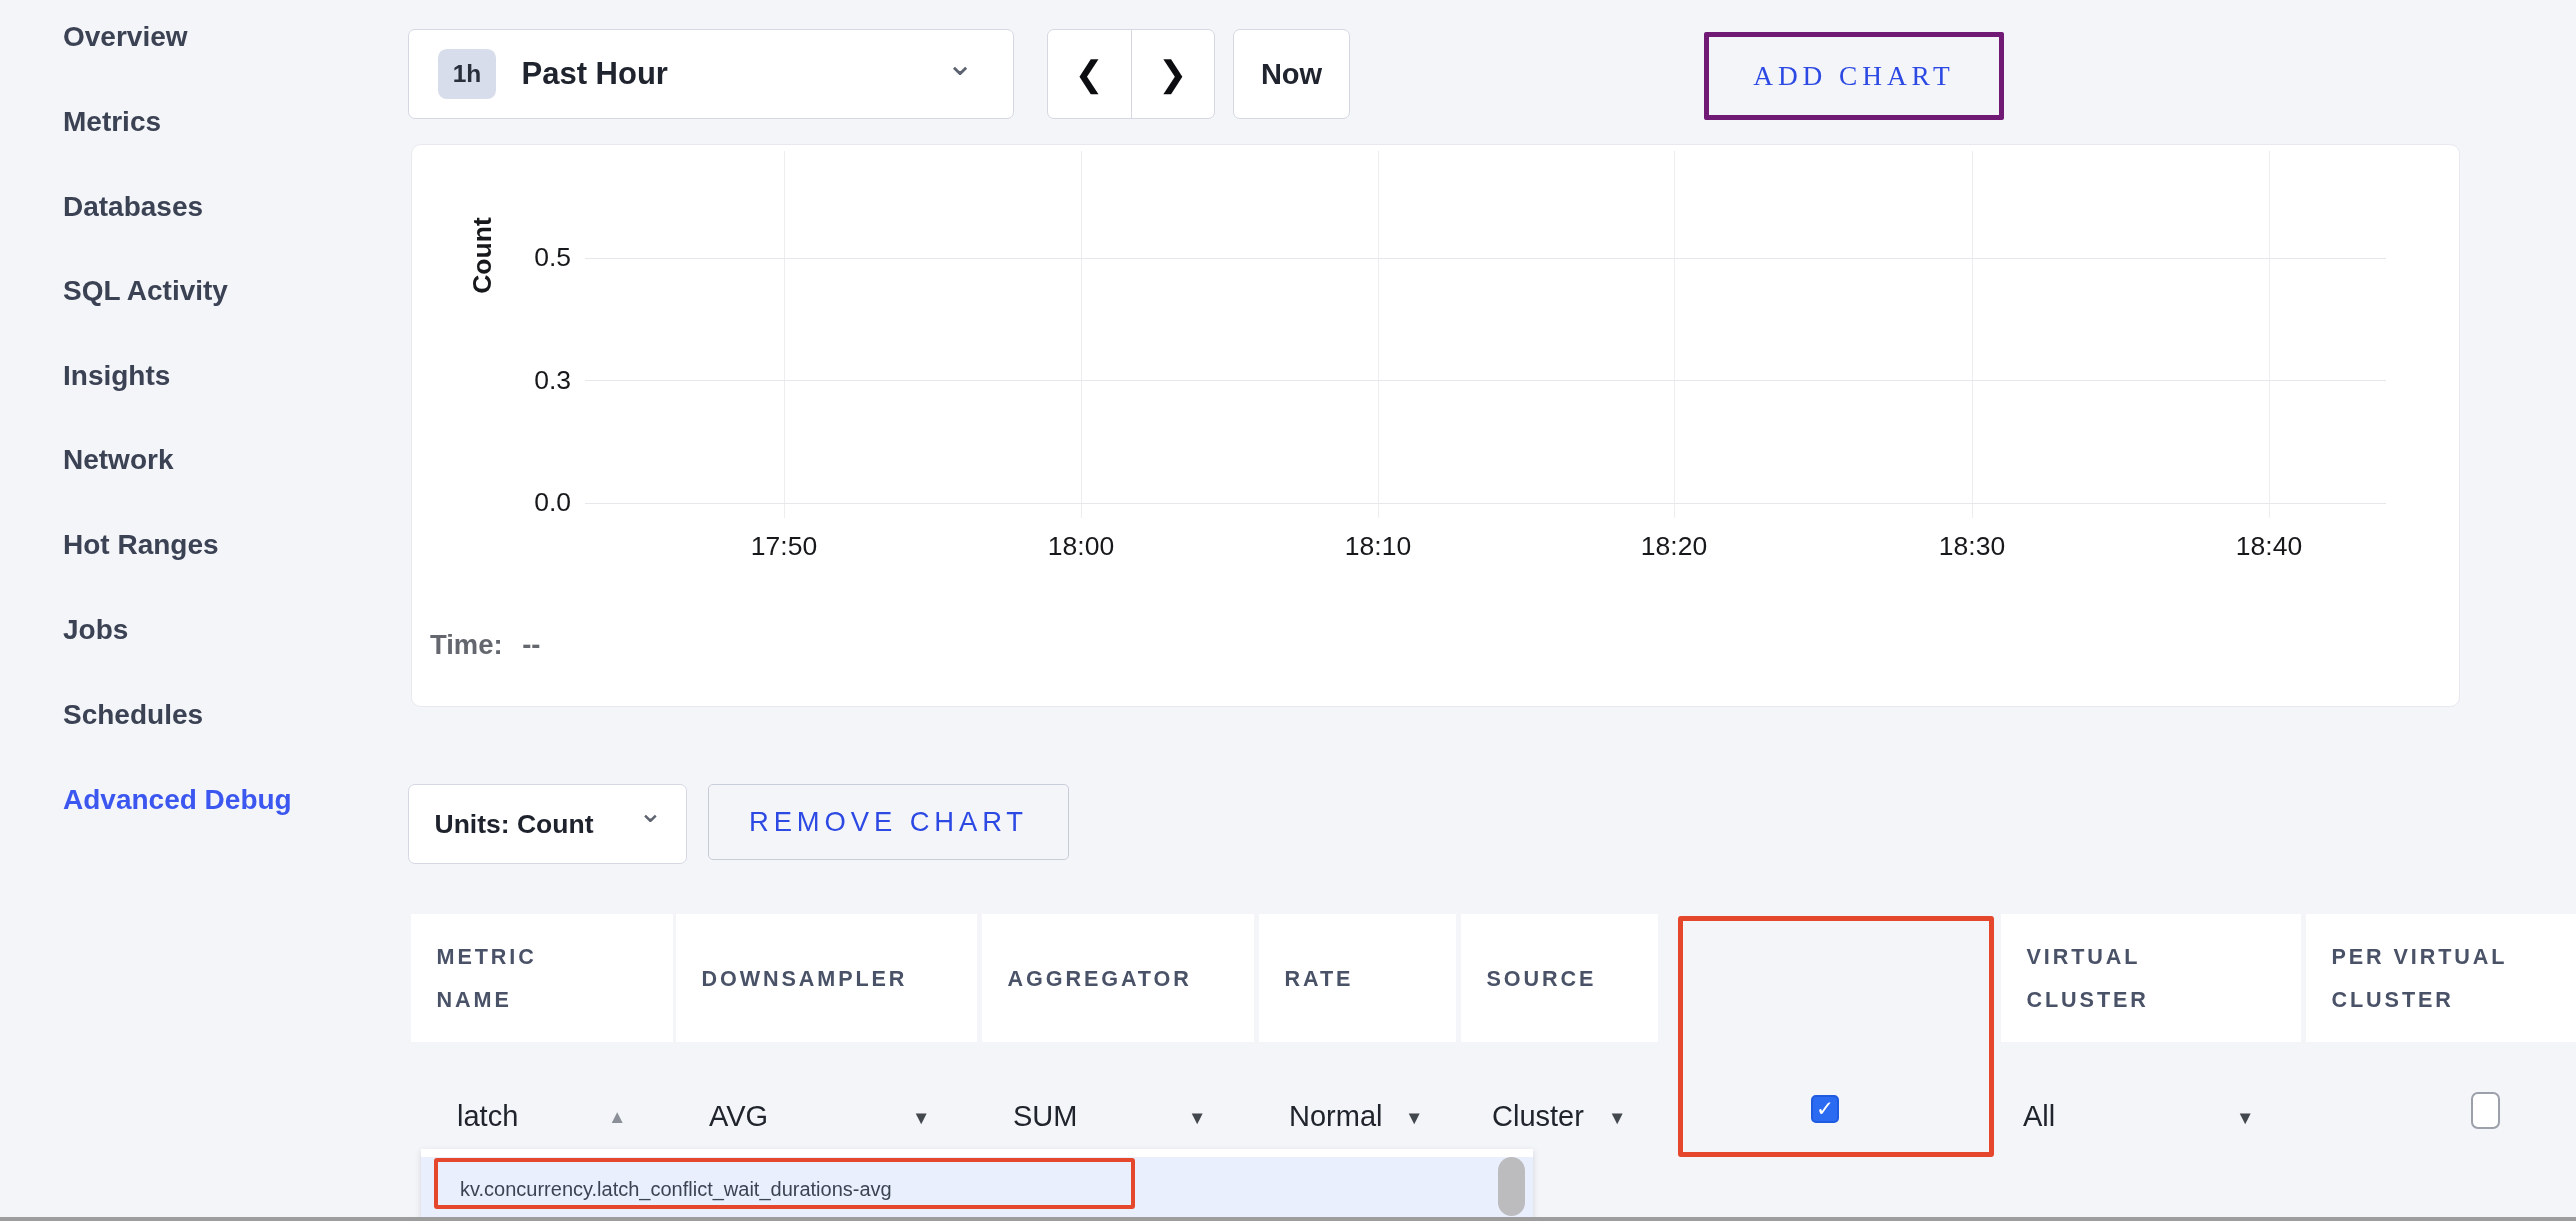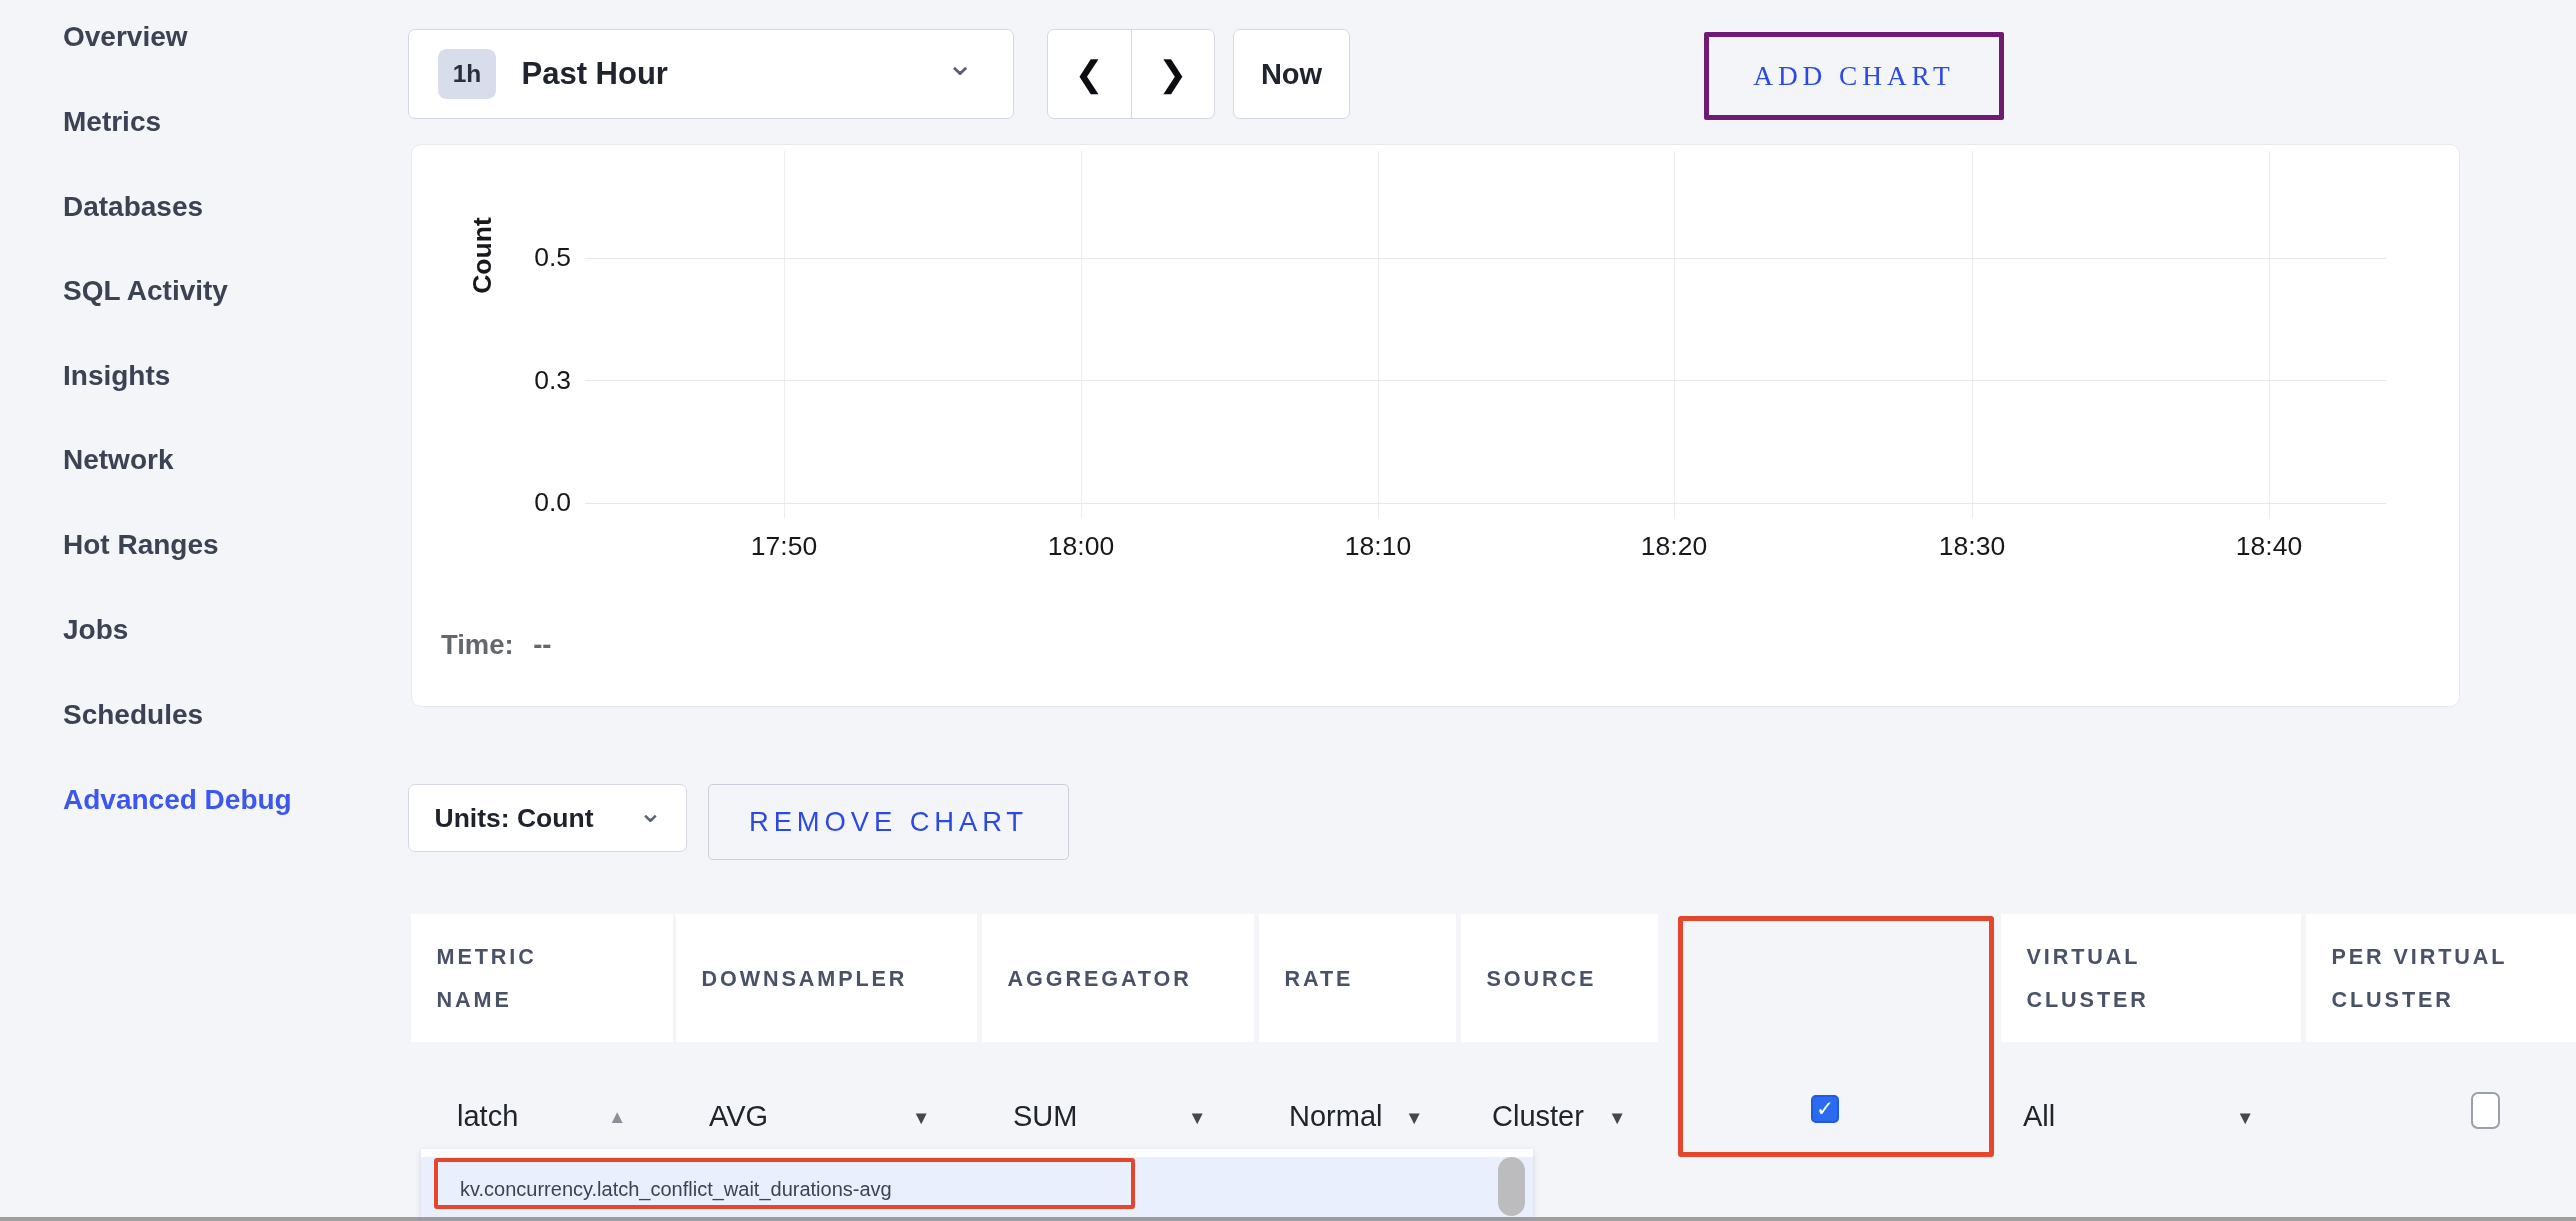--- a/index.html
+++ b/index.html
@@ -64,26 +64,26 @@
   .hgrid { position:absolute; left:173px; width:1801px; height:1px; background:#e6e7ea; }
   .vgrid { position:absolute; top:5.9px; height:367px; width:1px; background:#ededf0; }
   .ytick {
     position:absolute; left:90px; width:69px; height:29px; line-height:29px;
     text-align:right; font-size:26.5px; color:#17181b;
   }
   .xtick {
     position:absolute; width:118px; height:31px; line-height:31px; text-align:center;
     font-size:26.5px; color:#17181b; top:386px;
   }
-  .time-readout { position:absolute; left:29px; top:484px; font-size:27.4px; }
+  .time-readout { position:absolute; left:18px; top:484px; font-size:27.4px; }
   .time-readout .t-label { font-weight:700; color:#64686e; }
   .time-readout .t-value { margin-left:19.6px; color:#64686e; font-weight:600; }
   
   .units-select {
-    position:absolute; left:408px; top:784px; width:279px; height:68px;
+    position:absolute; left:408px; top:784px; width:279px; height:80px;
     background:#fff; border:1px solid #d5d8e2; border-radius:6.9px;
     display:flex; align-items:center; padding:0 25.5px; cursor:pointer;
   }
   .units-select .u-label { font-size:26.5px; font-weight:700; color:#1e222c; }
   .units-select .picker-chev { right:23.5px; top:17.6px; font-size:29px; }
   .remove-chart-btn {
     position:absolute; left:708px; top:784px; width:361px; height:76px;
     background:transparent; border:1px solid #c8cdda; border-radius:4.9px;
     font-size:27.4px; letter-spacing:4.9px; font-weight:500; color:#2d49e4;
     cursor:pointer; font-family:inherit;

